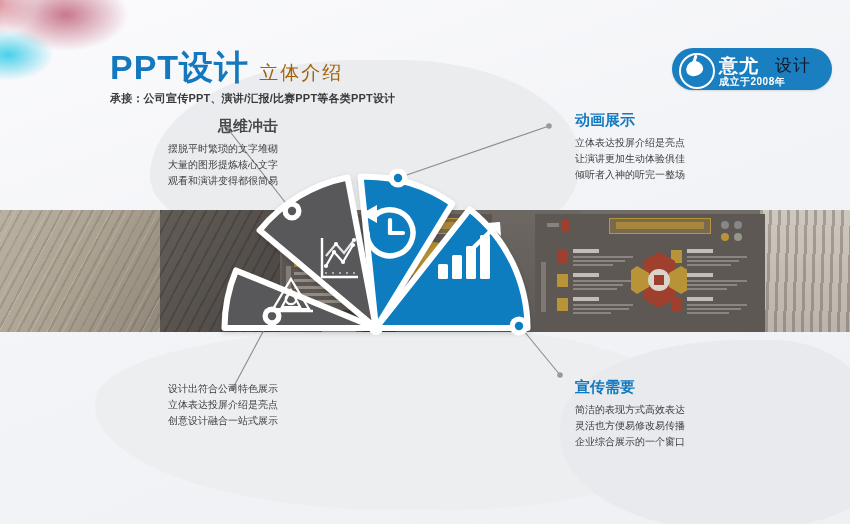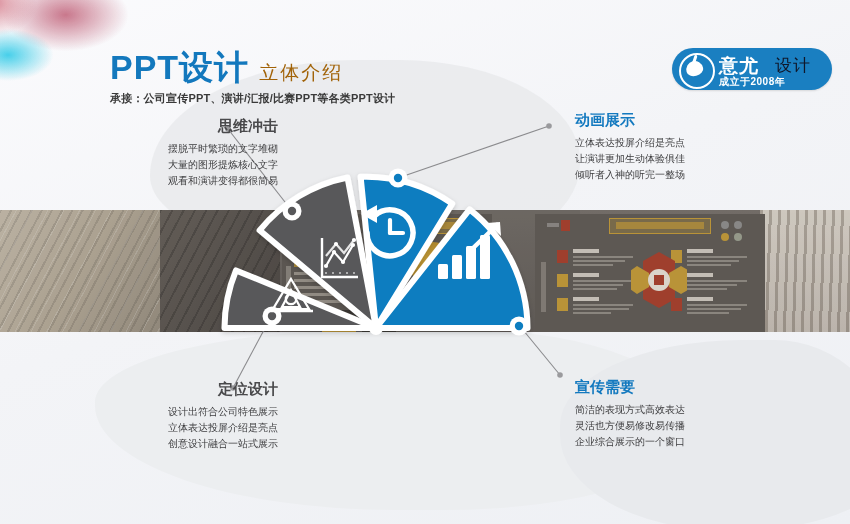--- a/index.html
+++ b/index.html
@@ -348,21 +348,20 @@
   </div>
 
   <div class="call right c-tr">
     <div class="ttl">动画展示</div>
     <div class="ln">立体表达投屏介绍是亮点</div>
     <div class="ln">让演讲更加生动体验俱佳</div>
     <div class="ln">倾听者入神的听完一整场</div>
   </div>
 
   <div class="call left c-bl">
-    <div class="ttl">定位设计</div>
     <div class="ln">设计出符合公司特色展示</div>
     <div class="ln">立体表达投屏介绍是亮点</div>
     <div class="ln">创意设计融合一站式展示</div>
   </div>
 
   <div class="call right c-br">
     <div class="ttl">宣传需要</div>
     <div class="ln">简洁的表现方式高效表达</div>
     <div class="ln">灵活也方便易修改易传播</div>
     <div class="ln">企业综合展示的一个窗口</div>

